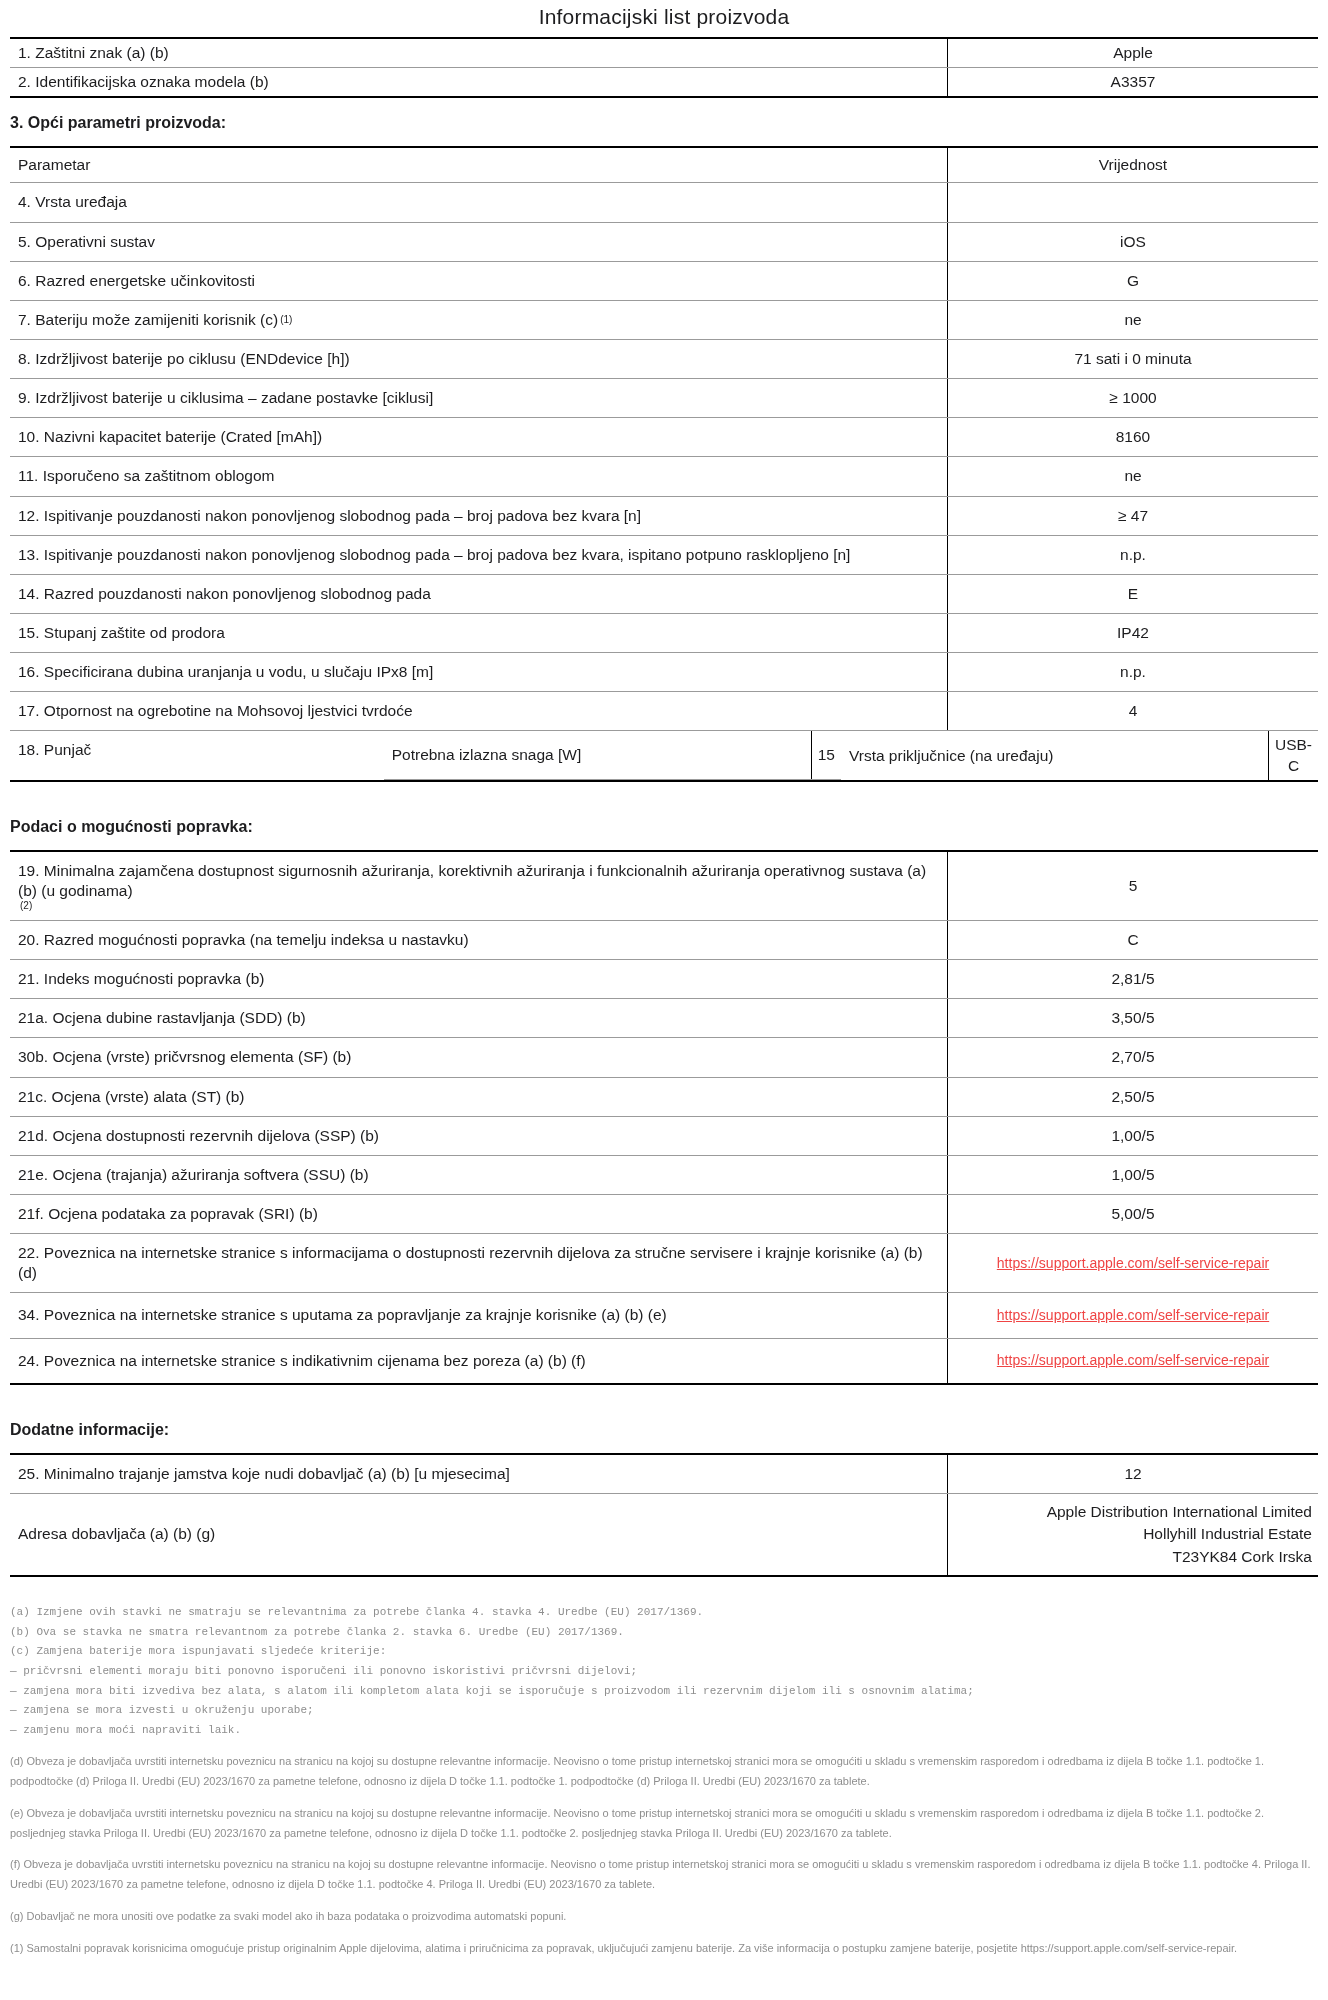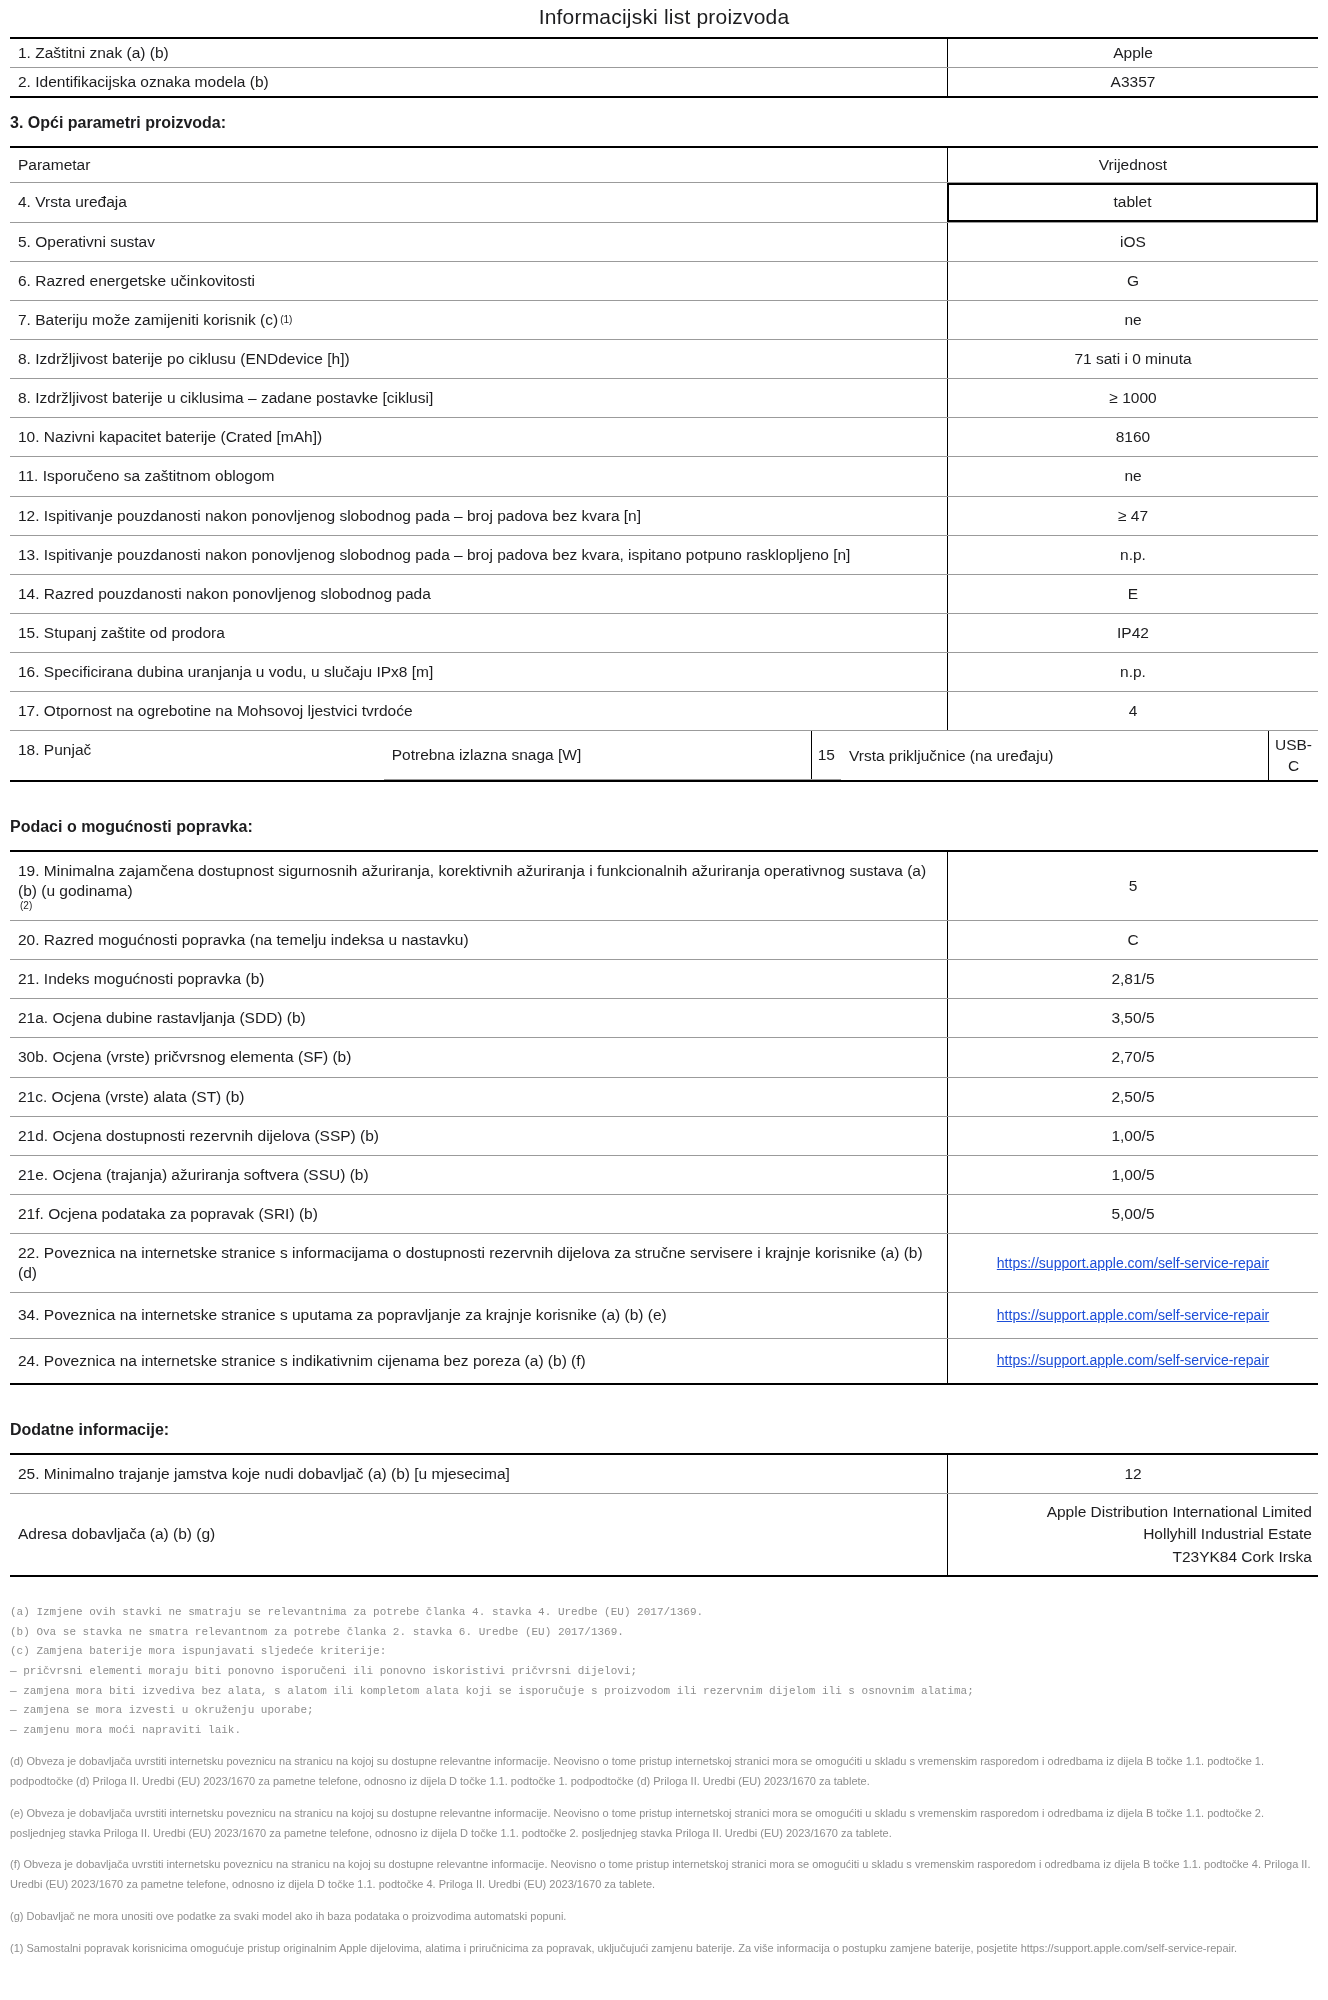--- a/index.html
+++ b/index.html
@@ -79,21 +79,21 @@
     display: flex;
     align-items: center;
   }
   .section-heading {
     font-weight: bold;
     font-size: 16px;
     margin: 36px 0 14px 0;
   }
   .section-heading.first { margin-top: 16px; }
   a.link {
-    color: #1d4ed8;
+    color: #ef4444;
     font-size: 14px;
     text-decoration: underline;
     word-break: break-all;
   }
   .cv-addr {
     flex-direction: column;
     align-items: flex-end;
     justify-content: center;
     text-align: left;
     padding: 7px 6px;
@@ -127,21 +127,20 @@
 
 <div class="section-heading first">3. Opći parametri proizvoda:</div>
 
 <div class="tbl">
   <div class="trow hdr">
     <div class="cl">Parametar</div>
     <div class="cv">Vrijednost</div>
   </div>
   <div class="trow">
     <div class="cl">4. Vrsta uređaja</div>
-    <div class="cv boxed">tablet</div>
   </div>
   <div class="trow">
     <div class="cl">5. Operativni sustav</div>
     <div class="cv">iOS</div>
   </div>
   <div class="trow">
     <div class="cl">6. Razred energetske učinkovitosti</div>
     <div class="cv">G</div>
   </div>
   <div class="trow">
@@ -149,21 +148,21 @@
       <span class="lbl-text">7. Bateriju može zamijeniti korisnik (c)</span>
         <sup class="fnref">(1)</sup>
     </div>
     <div class="cv">ne</div>
   </div>
   <div class="trow">
     <div class="cl">8. Izdržljivost baterije po ciklusu (ENDdevice [h])</div>
     <div class="cv">71 sati i 0 minuta</div>
   </div>
   <div class="trow">
-    <div class="cl">8. Izdržljivost baterije u ciklusima – zadane postavke [ciklusi]</div>
+    <div class="cl">9. Izdržljivost baterije u ciklusima – zadane postavke [ciklusi]</div>
     <div class="cv">≥ 1000</div>
   </div>
   <div class="trow">
     <div class="cl">10. Nazivni kapacitet baterije (Crated [mAh])</div>
     <div class="cv">8160</div>
   </div>
   <div class="trow">
     <div class="cl">11. Isporučeno sa zaštitnom oblogom</div>
     <div class="cv">ne</div>
   </div>

